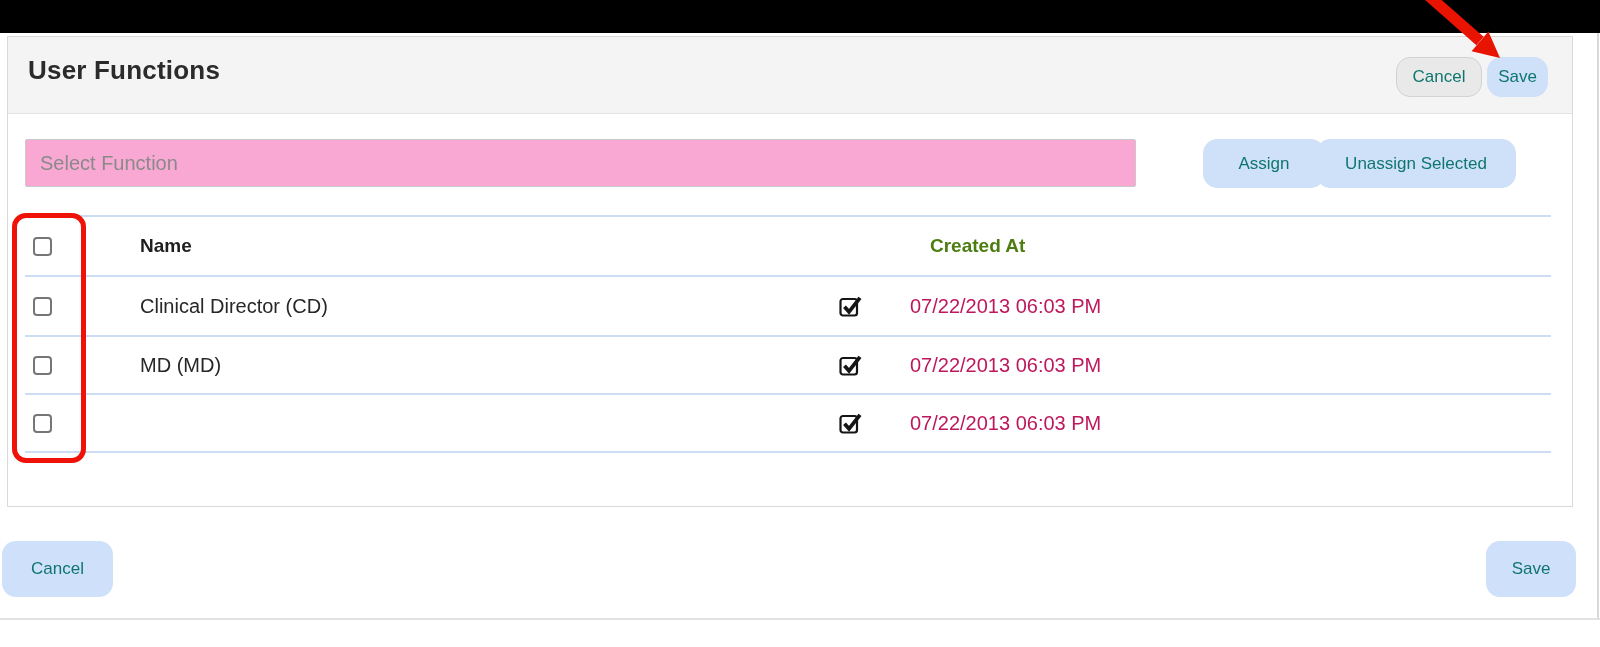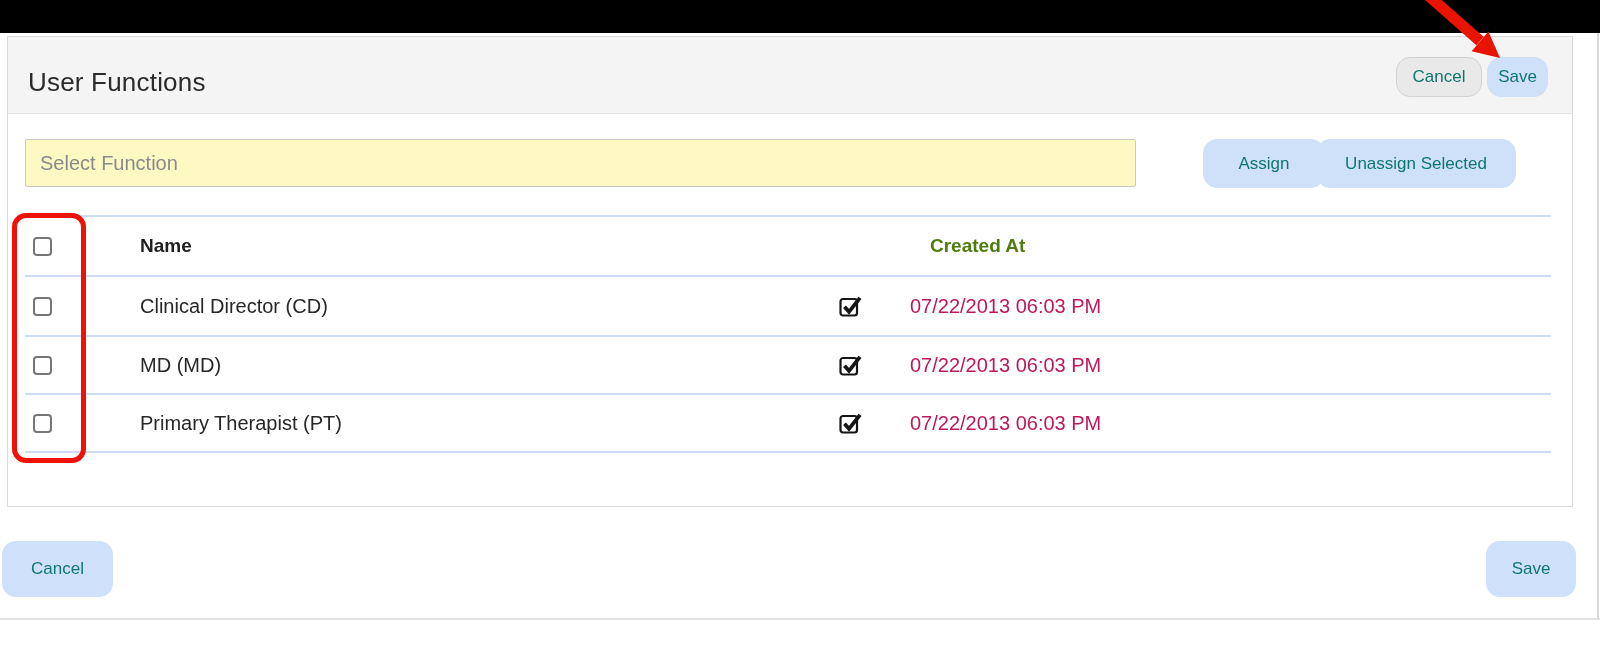--- a/index.html
+++ b/index.html
@@ -8,34 +8,34 @@
 
   .topbar{position:absolute;left:0;top:0;width:1600px;height:33px;background:#000000;}
 
   .right-edge{position:absolute;left:1597px;top:33px;width:2px;height:585px;background:#d9d9d9;}
   .bottom-rule{position:absolute;left:0;top:618px;width:1600px;height:2px;background:#e2e2e2;}
 
   .panel{position:absolute;left:7px;top:36px;width:1566px;height:471px;background:#ffffff;
          border:1px solid #d9d9d9;box-sizing:border-box;}
   .panel-header{position:absolute;left:8px;top:37px;width:1564px;height:77px;background:#f4f4f4;
                 border-bottom:1px solid #e3e3e3;box-sizing:border-box;}
-  .page-title{position:absolute;left:28px;top:55px;font-size:26px;font-weight:normal;color:#2b2b2b;letter-spacing:0.2px;margin-top:12px;}
+  .page-title{position:absolute;left:28px;top:55px;font-size:26px;font-weight:bold;color:#2b2b2b;letter-spacing:0.2px;}
 
   .btn{display:flex;align-items:center;justify-content:center;border-radius:14px;font-size:17px;
        color:#0f766e;cursor:pointer;box-sizing:border-box;user-select:none;}
   .btn-gray{background:#e9e9e9;border:1px solid #d2d2d2;}
   .btn-blue{background:#cfe0f9;border:1px solid #cfe0f9;}
   .btn-blue-flat{background:#cfe0fb;border:none;}
 
   .btn-cancel-top{position:absolute;left:1396px;top:57px;width:86px;height:40px;}
   .btn-save-top{position:absolute;left:1487px;top:57px;width:61px;height:40px;}
 
   .select-input{position:absolute;left:25px;top:139px;width:1111px;height:48px;border:1px solid #c9c9c9;
                 border-radius:2px;box-sizing:border-box;padding:16px 14px;font-size:20px;color:#424242;
-                font-family:"Liberation Sans","DejaVu Sans",sans-serif;background:#fef9c3;outline:none;}
+                font-family:"Liberation Sans","DejaVu Sans",sans-serif;background:#f9a8d4;outline:none;}
   .select-input::placeholder{color:#8a8a8a;opacity:1;}
   .btn-assign{position:absolute;left:1203px;top:139px;width:122px;height:49px;}
   .btn-unassign{position:absolute;left:1316px;top:139px;width:200px;height:49px;}
 
   .sep{position:absolute;left:25px;width:1526px;height:2px;background:#ccdcf2;}
 
   .trow{position:absolute;left:25px;width:1526px;height:58px;}
   .cell{position:absolute;top:0;height:100%;display:flex;align-items:center;}
   .cell-check{left:0px;width:60px;padding-left:8px;}
   .cell-name{left:115px;width:560px;font-size:20px;color:#272727;}
@@ -111,21 +111,20 @@
         <path d="M7.5 13.8 L12 18.8 L23 4.8" fill="none" stroke="#151515" stroke-width="3.8"></path>
       </svg>
     </div>
     <div class="cell cell-created">07/22/2013 06:03 PM</div>
   </div>
 
   <div class="trow" style="top:394px">
     <div class="cell cell-check">
       <div class="checkbox"></div>
     </div>
-    <div class="cell cell-name">Primary Therapist (PT)</div>
     <div class="cell cell-active">
       <svg width="26" height="26" viewBox="0 0 26 26">
         <rect x="3.5" y="6" width="16.5" height="16.5" rx="2.5" fill="#ffffff" stroke="#151515" stroke-width="2.2"></rect>
         <path d="M7.5 13.8 L12 18.8 L23 4.8" fill="none" stroke="#151515" stroke-width="3.8"></path>
       </svg>
     </div>
     <div class="cell cell-created">07/22/2013 06:03 PM</div>
   </div>
 
   <div class="red-box"></div>

